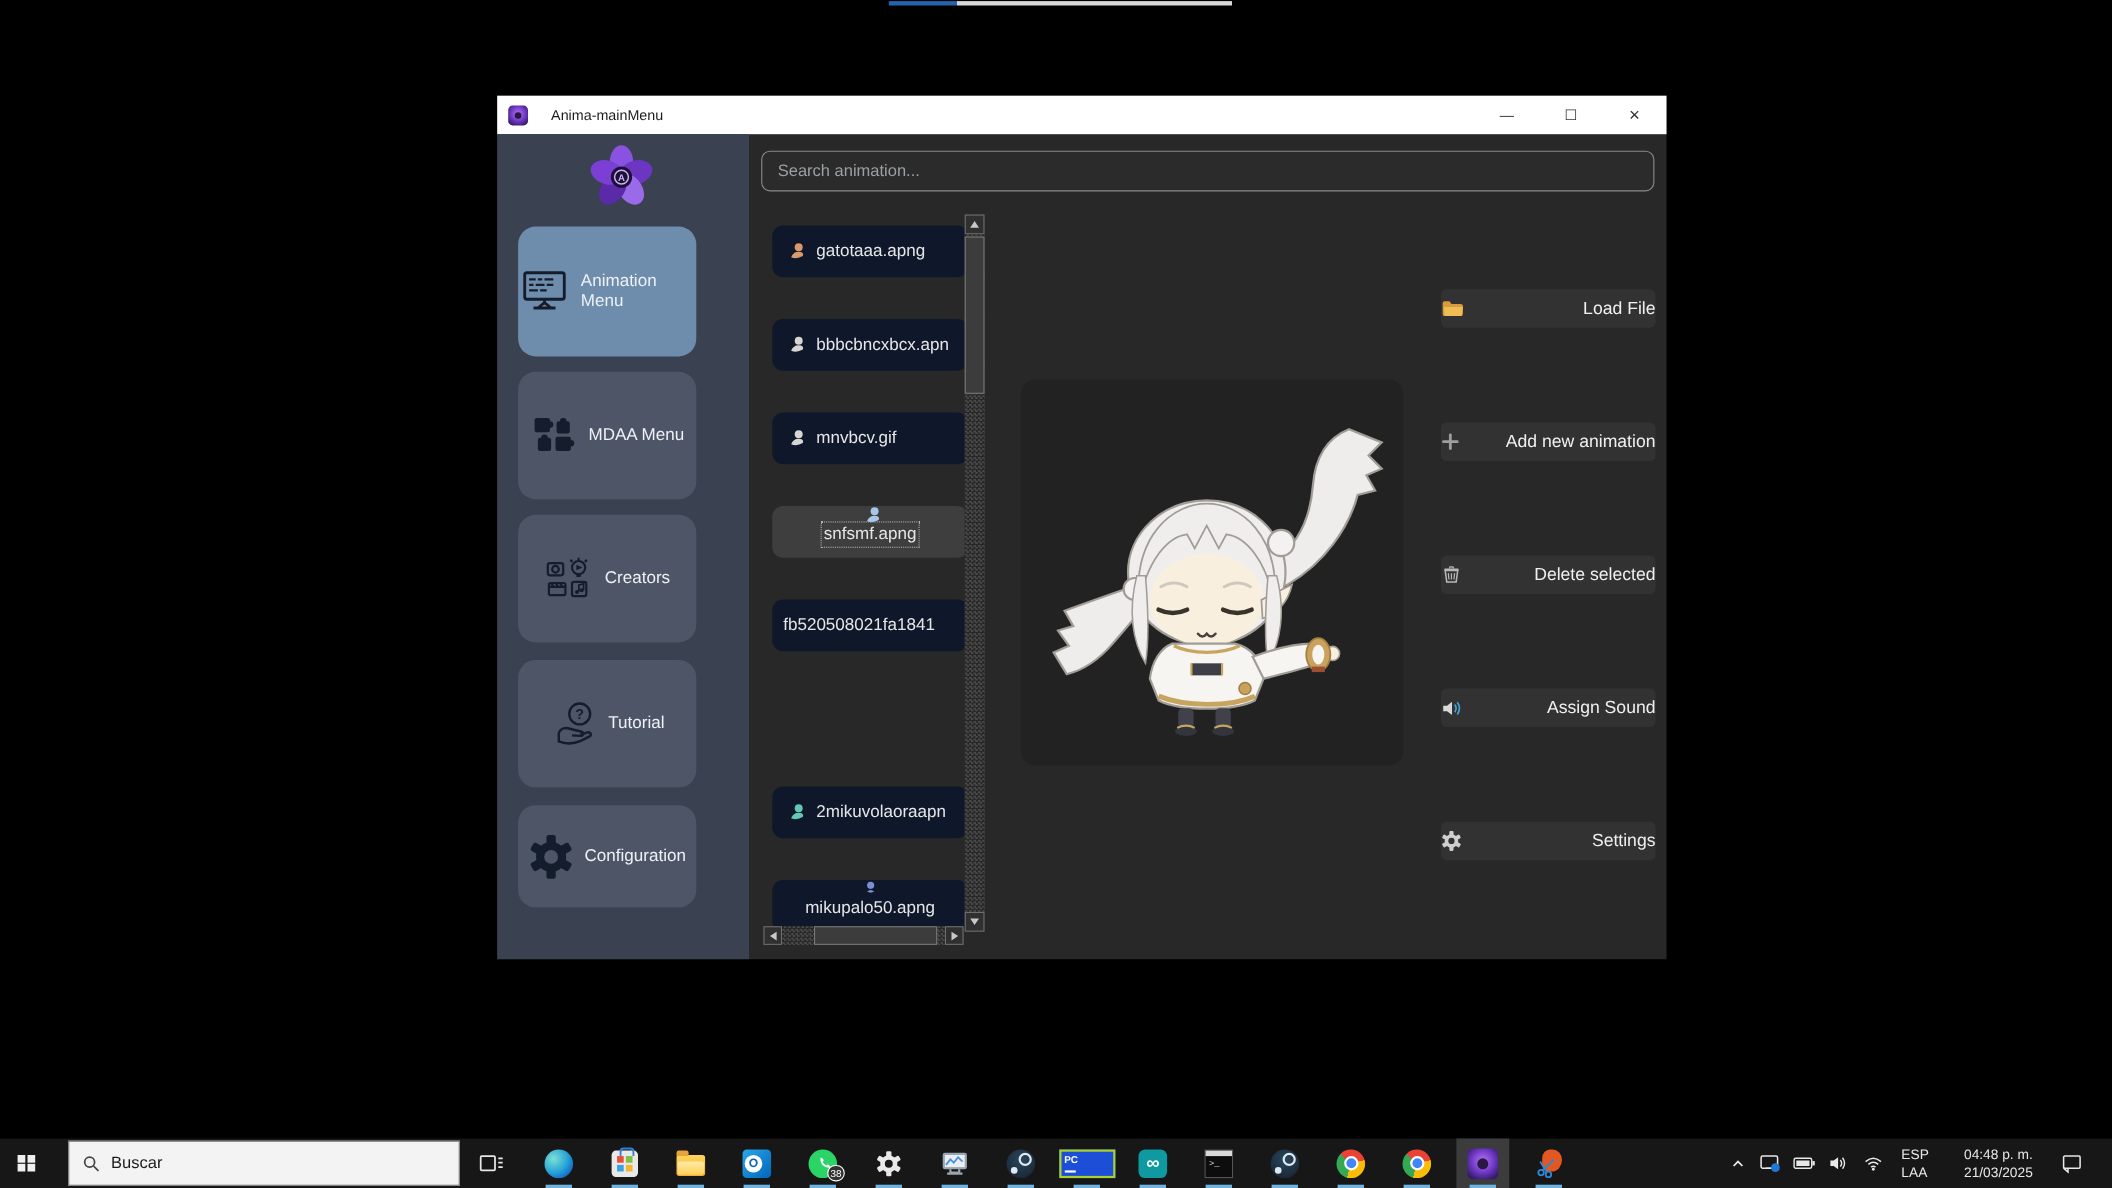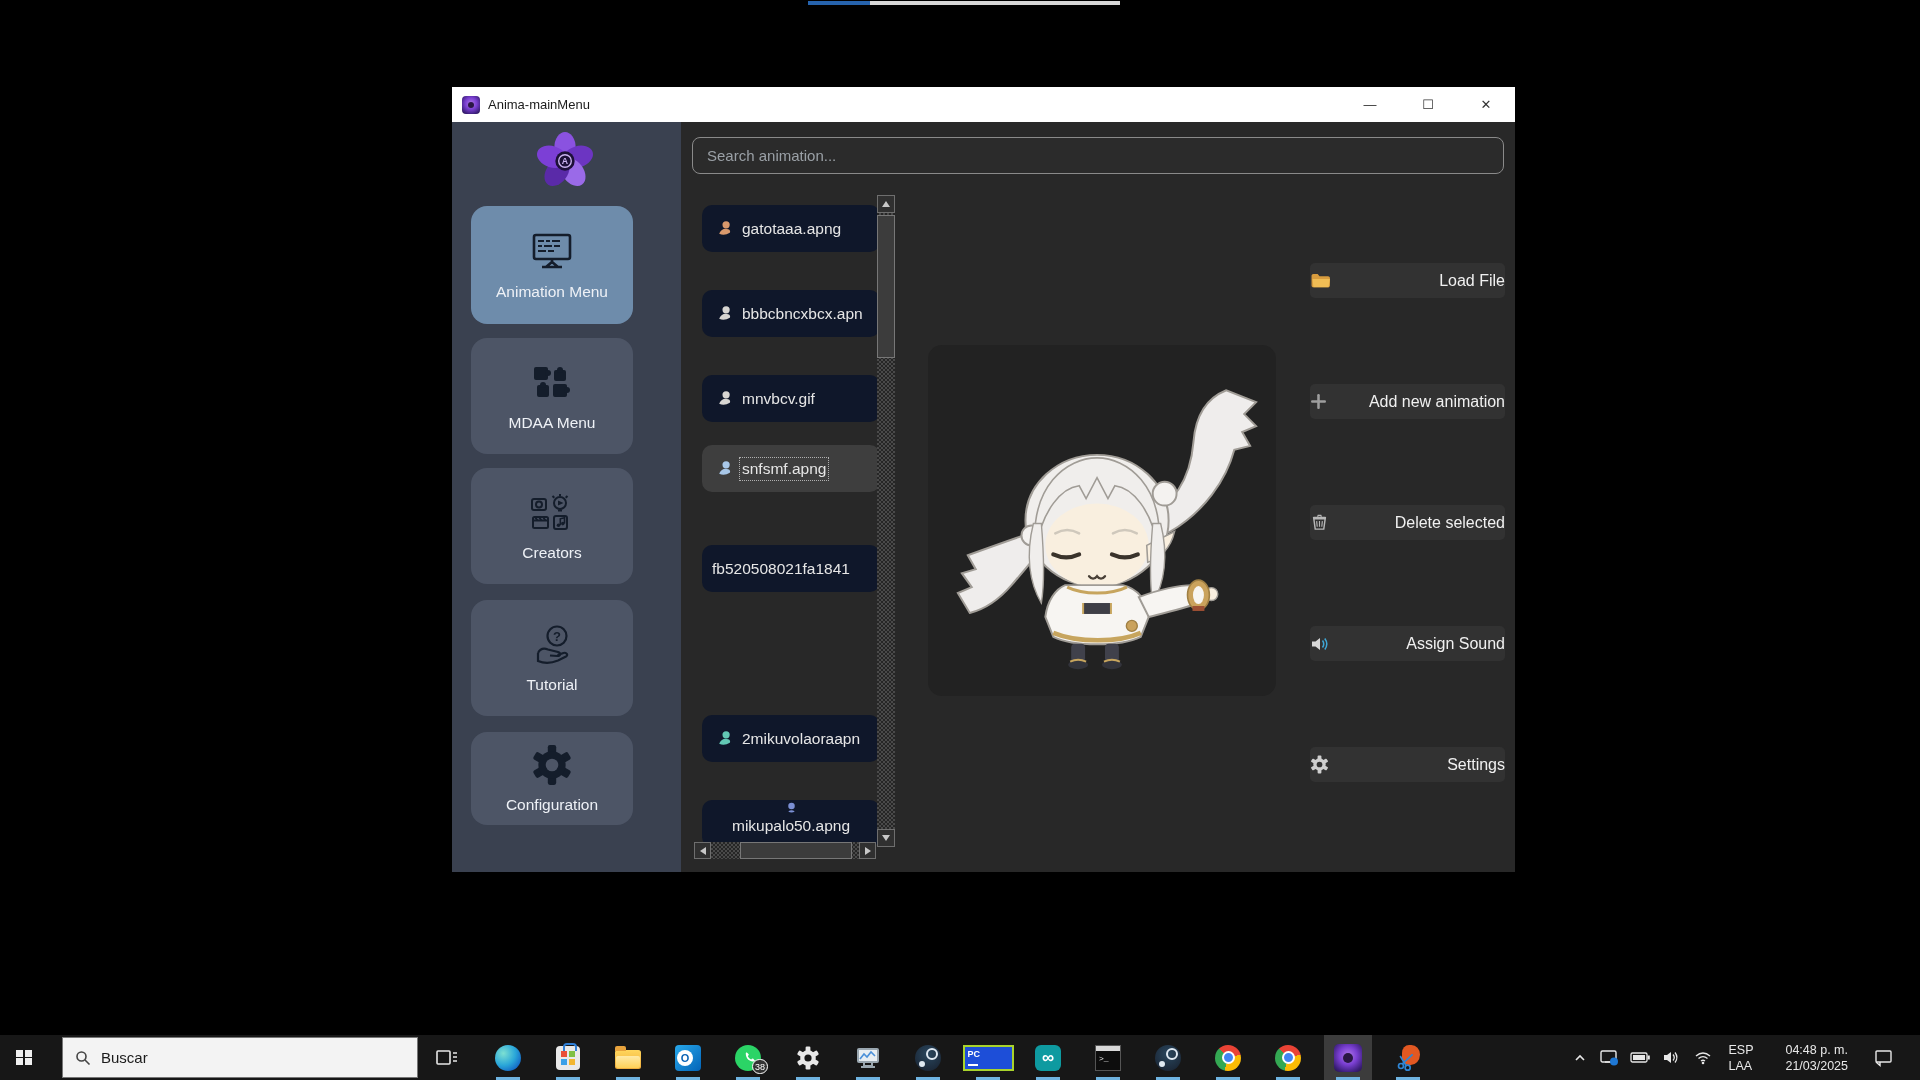--- a/index.html
+++ b/index.html
@@ -13,41 +13,41 @@
   .strip-blue { left:808px; width:62px; background:#2663ad; }
   .strip-light { left:870px; width:250px; background:#d8d8d8; }
 
   
   .window {
     position:absolute; left:452px; top:87px; width:1063px; height:785px;
     background:#282828; box-shadow:0 10px 30px rgba(0,0,0,.7);
   }
   .titlebar {
     position:absolute; left:0; top:0; right:0; height:35px; background:#ffffff;
-    display:flex; align-items:center; padding-left:10px;
+    display:flex; align-items:center; padding-left:10px;gap:13px;
   }
   .tb-appicon {
     width:18px; height:18px; border-radius:4px; margin-right:8px;
     background:radial-gradient(circle at 50% 42%, #b07ae8 0%, #7a3fd1 42%, #3c1f7a 78%, #241445 100%);
     position:relative;
   }
   .tb-appicon::after { content:""; position:absolute; inset:6px; border-radius:50%; background:#2a1744; }
   .tb-title { font-size:13px; color:#1b1b1b; }
   .tb-controls { position:absolute; right:0; top:0; height:35px; display:flex; }
   .tbc { width:58px; height:35px; display:flex; align-items:center; justify-content:center;
          font-size:13px; color:#333; cursor:default; }
 
   
   .sidebar {
     position:absolute; left:0; top:35px; width:229px; height:750px; background:#3a4150;
   }
   .logo { position:absolute; left:82px; top:8px; width:62px; height:62px; }
   .side-btn {
     position:absolute; left:19px; width:162px; height:117px; border-radius:16px;
-    background:#4d5566; display:flex; flex-direction:column; align-items:center;
+    background:#4d5566; display:flex; flex-direction:row; align-items:center;
     justify-content:center; gap:9px; cursor:default;
   }
   .side-btn.active { background:#6e8cab; }
   .sb-label { font-size:15.5px; color:#eef1f6; }
   .sb-icon { height:44px; display:flex; align-items:center; justify-content:center; }
 
   
   .searchbar {
     position:absolute; left:240px; top:50px; width:812px; height:37px;
     background:#2b2b2b; border:1px solid #8a8a8a; border-radius:8px;
@@ -314,21 +314,21 @@
     </div>
     <div class="file-item" style="top: 288px; --c: #d8d6d2;">
       <span class="fi-icon">
         <svg width="17" height="17" viewBox="0 0 16 16">
             <circle cx="9.5" cy="4.5" r="3.4" fill="currentColor"></circle>
             <path d="M3 13 Q5.5 7 11.5 8.6 Q14 9.6 13 12 Q8 15 3 13 Z" fill="currentColor"></path>
           </svg>
       </span>
       <span class="fi-label">mnvbcv.gif</span>
     </div>
-    <div class="file-item selected" style="top: 358px; --c: #a8c7e8;">
+    <div class="file-item selected" style="top: 373px; flex-direction: column; --c: #a8c7e8;">
       <span class="fi-icon">
         <svg width="17" height="17" viewBox="0 0 16 16">
             <circle cx="9.5" cy="4.5" r="3.4" fill="currentColor"></circle>
             <path d="M3 13 Q5.5 7 11.5 8.6 Q14 9.6 13 12 Q8 15 3 13 Z" fill="currentColor"></path>
           </svg>
       </span>
       <span class="fi-label">snfsmf.apng</span>
     </div>
     <div class="file-item no-icon" style="top:458px">
 

